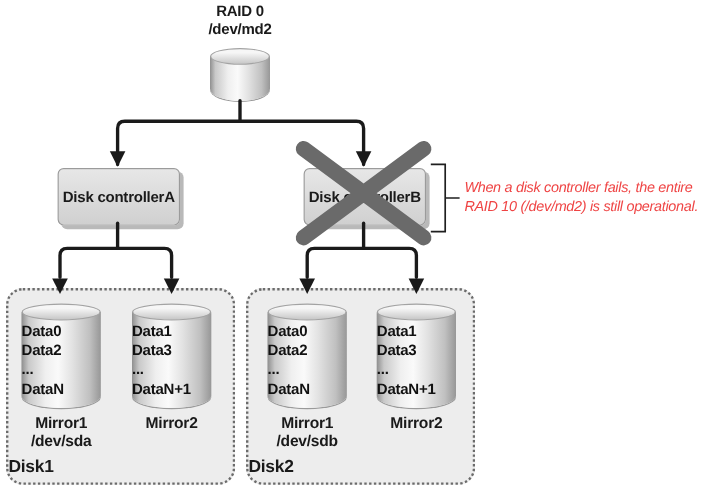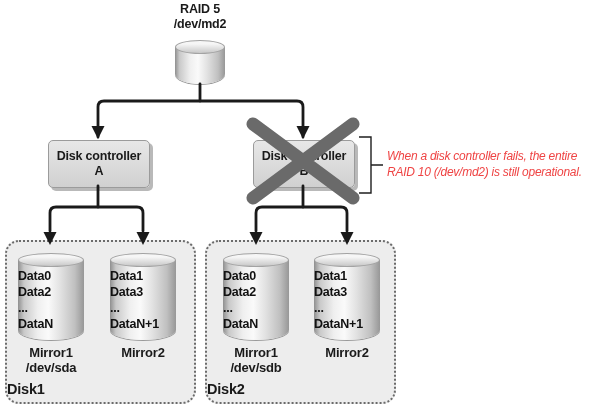--- a/index.html
+++ b/index.html
@@ -26,21 +26,21 @@
     border:1px solid #a3a3a3;box-sizing:border-box;
   }
   .raid-cyl{left:175px;top:47px;width:50px;height:37px;}
 
   
   .ctrl{
     position:absolute;top:140px;width:100px;height:46px;z-index:2;
     background:linear-gradient(180deg,#e7e7e7,#d0d0d0);
     border:1px solid #9b9b9b;border-radius:5px;
     box-shadow:3px 3px 0 #b9b9b9;
-    display:flex;flex-direction:column;justify-content:center;align-items:center;
+    display:flex;justify-content:center;align-items:center;
     font-size:12.5px;font-weight:bold;line-height:15px;letter-spacing:-.2px;text-align:center;
   }
   .ctrl-a{left:48px;}
   .ctrl-b{left:253px;}
 
   
   .note{
     position:absolute;left:387px;top:148px;z-index:2;
     font-style:italic;font-size:12px;line-height:16px;letter-spacing:-.25px;
     white-space:nowrap;color:#ef4444;
@@ -86,21 +86,21 @@
       <polygon points="43.5,232 56.5,232 50,245"></polygon>
       <polygon points="136.5,232 149.5,232 143,245"></polygon>
       <polygon points="249.5,232 262.5,232 256,245"></polygon>
       <polygon points="340.5,232 353.5,232 347,245"></polygon>
     </g>
     <path d="M253,124 L353,198 M353,124 L253,198" stroke="var(--x-mark,#6a6a6a)" stroke-width="13" stroke-linecap="round" fill="none"></path>
     <path d="M359,137 L371,137 L371,193 L359,193 M371,165 L383,165" stroke="#1f1f1f" stroke-width="1.4" fill="none"></path>
   </svg>
 
   <div class="raid-title">
-    <div>RAID 5</div>
+    <div>RAID 0</div>
     <div>/dev/md2</div>
   </div>
 
   <div class="cyl raid-cyl">
     <div class="cyl-top"></div>
   </div>
 
   <div class="ctrl ctrl-a">
     <div>Disk controller</div>
     <div>A</div>

